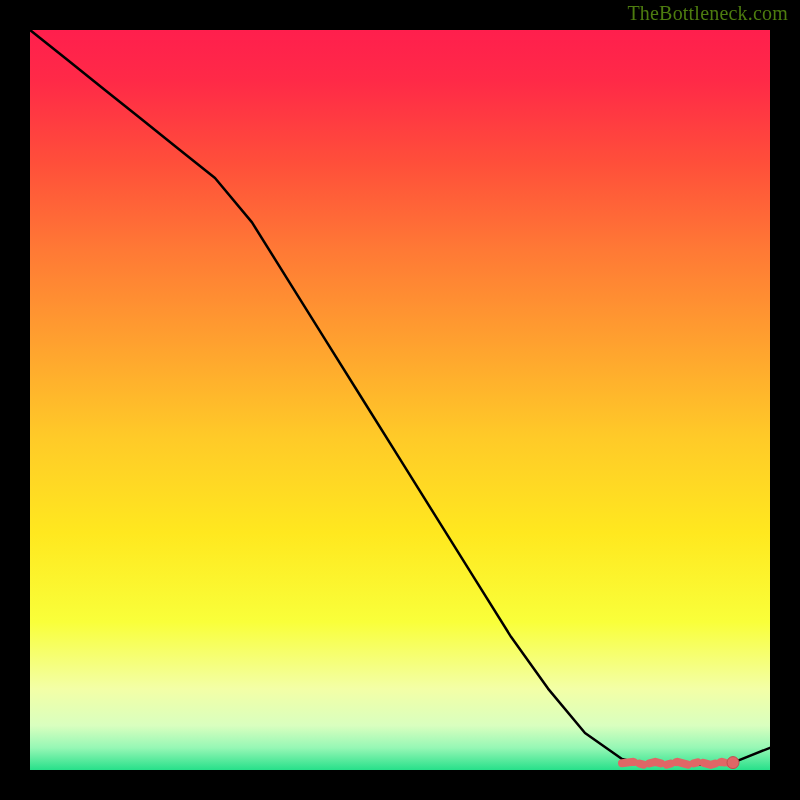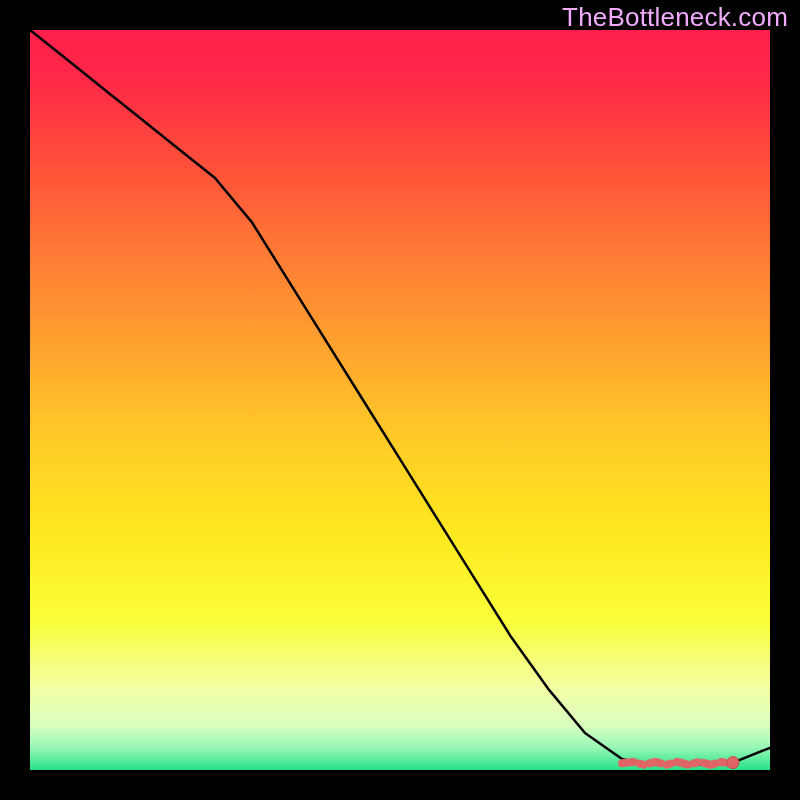--- a/index.html
+++ b/index.html
@@ -14,25 +14,26 @@
   .stage {
     position: relative;
     width: 800px;
     height: 800px;
     background: #000;
   }
   .watermark {
     position: absolute;
     top: 2px;
     right: 12px;
-    color: #f0abfc;
-    font-size: 26px;
+    color: #4d7c0f;
+    font-size: 20px;
     font-weight: 500;
     letter-spacing: 0.2px;
     user-select: none;
+    font-family: Liberation Serif, serif;
   }
   svg {
     position: absolute;
     left: 0;
     top: 0;
   }
 </style>
 </head>
 <body>
 

